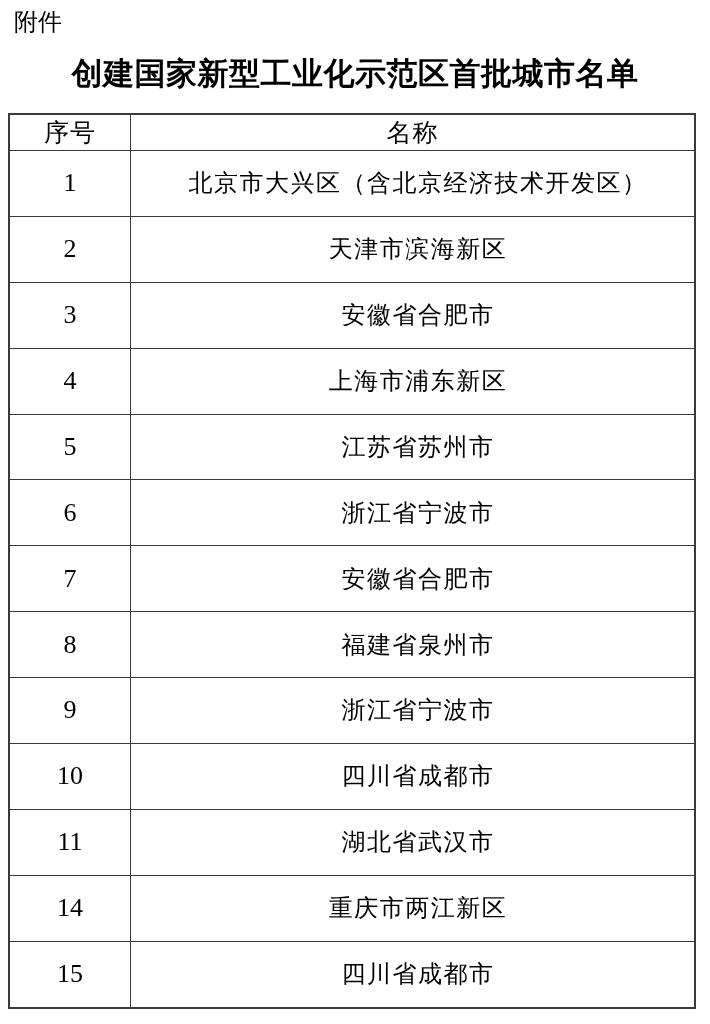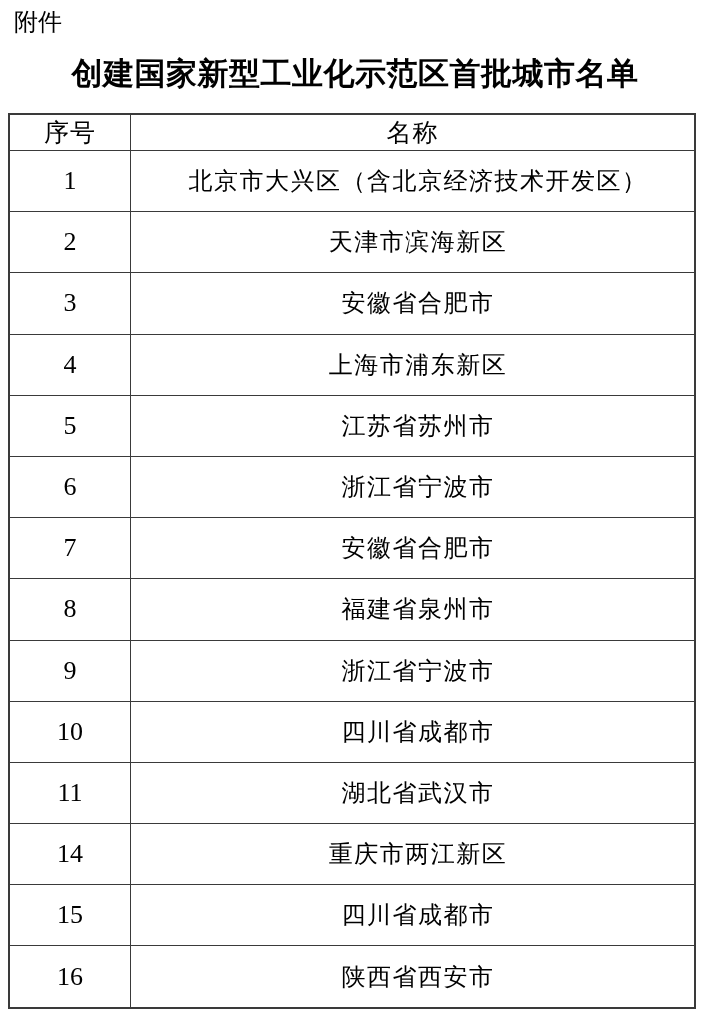--- a/index.html
+++ b/index.html
@@ -135,18 +135,14 @@
         <td class="col-name">湖北省武汉市</td>
       </tr>
       <tr>
         <td class="col-index">14</td>
         <td class="col-name">重庆市两江新区</td>
       </tr>
       <tr>
         <td class="col-index">15</td>
         <td class="col-name">四川省成都市</td>
       </tr>
-      <tr>
-        <td class="col-index">16</td>
-        <td class="col-name">陕西省西安市</td>
-      </tr>
     </tbody>
 </table>
 
 </body></html>

